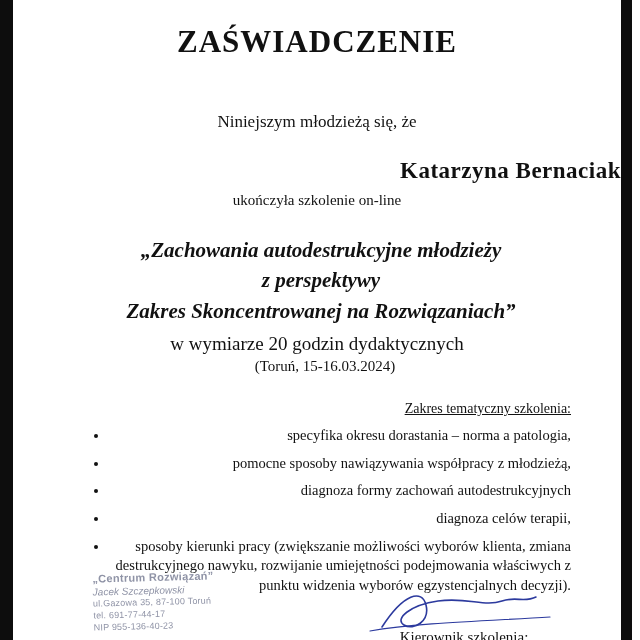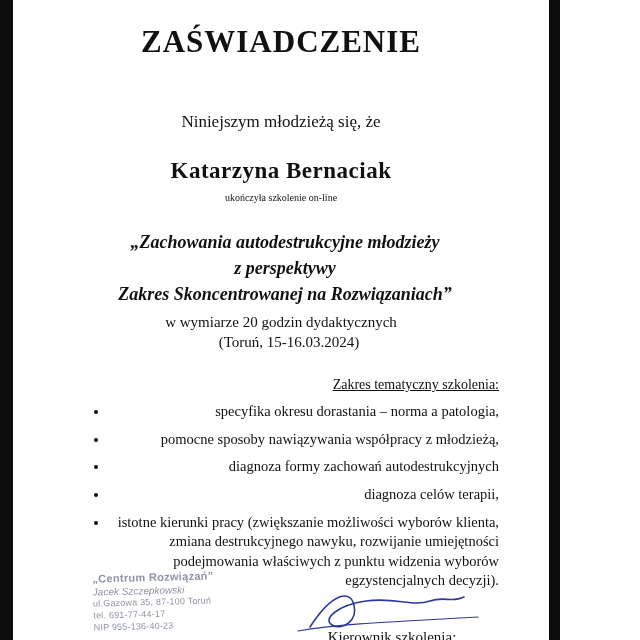--- a/index.html
+++ b/index.html
@@ -1,31 +1,31 @@
 <!DOCTYPE html>
 <html><head>
 <meta charset="utf-8">
 <style>
   html,body{margin:0;padding:0;}
   body{width:640px;height:640px;background:#ffffff;overflow:hidden;
        font-family:"Liberation Serif", serif;color:#111;}
-  .page{position:relative;width:560px;height:640px;background:#ffffff;overflow:hidden;}
+  .page{position:relative;width:632px;height:640px;background:#ffffff;overflow:hidden;}
   .edge{position:absolute;top:0;bottom:0;background:#0d0d0d;}
   .edge.left{left:0;width:13px;}
   .edge.right{right:0;width:11px;}
   .content{position:absolute;left:13px;right:11px;top:0;bottom:0;text-align:center;}
 
   .title{margin:24px 0 0 0;font-size:31px;font-weight:bold;letter-spacing:1px;}
   .intro{margin:52px 0 0 0;font-size:17px;}
-  .name{margin:26px 0 8px 0;font-size:23px;font-weight:bold;letter-spacing:.5px;}
-  .completed{margin:7px 0 0 0;font-size:10px;}
+  .name{margin:26px 0 8px 0;font-size:23px;font-weight:bold;letter-spacing:.5px;text-align:right;}
+  .completed{margin:7px 0 0 0;font-size:15px;}
 
-  .course{margin:26px 0 0 8px;font-size:18px;font-weight:bold;font-style:italic;line-height:1.45;}
+  .course{margin:26px 0 0 8px;font-size:21px;font-weight:bold;font-style:italic;line-height:1.45;}
   .course p{margin:0;}
-  .hours{margin:7px 0 0 0;font-size:15px;}
+  .hours{margin:7px 0 0 0;font-size:19px;}
   .locdate{margin:3px 0 0 0;font-size:15px;padding-left:16px;}
 
   .scope{ text-align:right;margin:26px 50px 0 72px;font-size:14.5px;}
   .scope-heading{margin:0;font-size:14px;text-decoration:underline;}
   .topics{margin:9px 0 0 0;padding-left:24px;list-style:disc;}
   .topics li{margin-bottom:8px;line-height:1.35;}
 
   .footer{position:absolute;left:80px;right:42px;bottom:-6px;display:flex;
           justify-content:space-between;align-items:flex-end;}
   .stamp{text-align:left;color:#8f93a6;transform:rotate(-1.5deg);
@@ -65,21 +65,21 @@
 
     <p class="locdate">(Toruń, 15-16.03.2024)</p>
 
     <div class="scope">
       <p class="scope-heading">Zakres tematyczny szkolenia:</p>
       <ul class="topics">
         <li>specyfika okresu dorastania – norma a patologia,</li>
         <li>pomocne sposoby nawiązywania współpracy z młodzieżą,</li>
         <li>diagnoza formy zachowań autodestrukcyjnych</li>
         <li>diagnoza celów terapii,</li>
-        <li>istotne kierunki pracy (zwiększanie możliwości wyborów klienta, zmiana destrukcyjnego nawyku, rozwijanie umiejętności podejmowania właściwych z punktu widzenia wyborów egzystencjalnych decyzji).</li>
+        <li>sposoby kierunki pracy (zwiększanie możliwości wyborów klienta, zmiana destrukcyjnego nawyku, rozwijanie umiejętności podejmowania właściwych z punktu widzenia wyborów egzystencjalnych decyzji).</li>
       </ul>
     </div>
 
     <div class="footer">
 
       <div class="stamp">
         <p class="s1">„Centrum Rozwiązań”</p>
         <p class="s2">Jacek Szczepkowski</p>
         <p class="s3">ul.Gazowa 35, 87-100 Toruń</p>
         <p class="s4">tel. 691-77-44-17</p>

